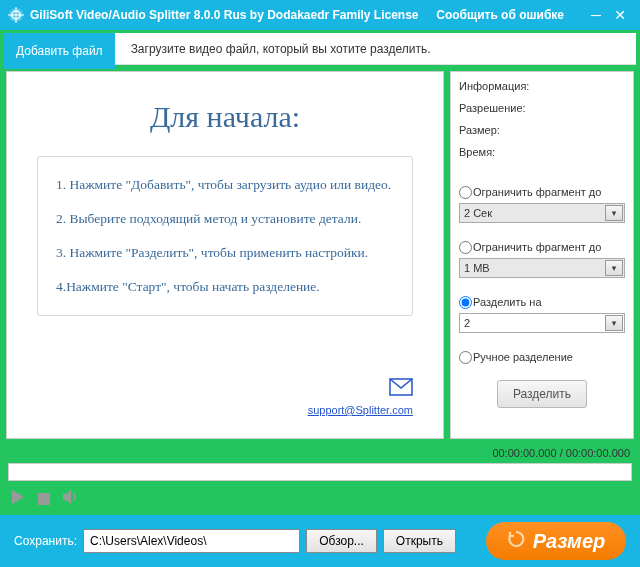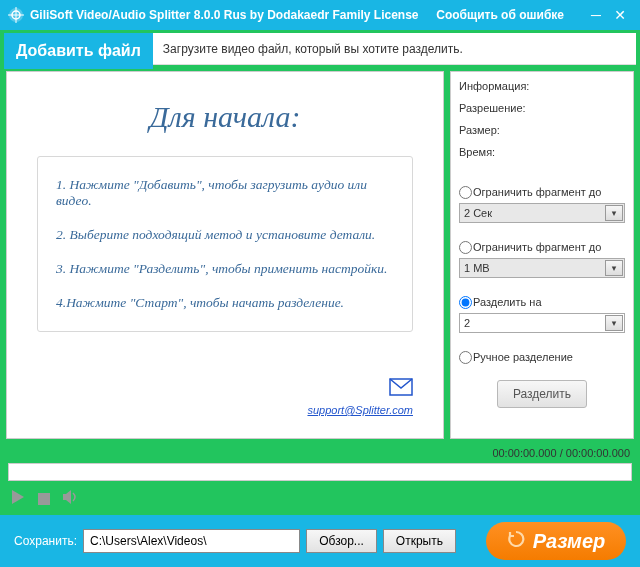--- a/index.html
+++ b/index.html
@@ -4,24 +4,24 @@
 <style>
 * { box-sizing: border-box; margin: 0; padding: 0; font-family: Arial, sans-serif; }
 body { background: #fff; }
 .window { width: 640px; height: 567px; background: #22c55e; display: flex; flex-direction: column; }
 .titlebar { background: #19b6e4; height: 30px; display: flex; align-items: center; padding: 0 8px; color: #fff; font-size: 12px; }
 .titlebar .app-icon { width: 16px; height: 16px; margin-right: 6px; }
 .titlebar .title { flex: 1; font-weight: bold; }
 .titlebar .report { margin-right: 20px; font-weight: bold; cursor: pointer; }
 .titlebar .winbtn { width: 24px; text-align: center; cursor: pointer; font-size: 14px; }
 .toolbar { background: #fff; height: 32px; display: flex; align-items: stretch; border-bottom: 1px solid #ddd; margin: 3px 4px 0 4px; }
-.add-btn { background: #19b6e4; color: #fff; padding: 18px 12px; display: flex; align-items: center; font-size: 16px; font-weight: bold; cursor: pointer; }
-.toolbar-text { display: flex; align-items: center; padding: 0 10px; font-size: 12px; color: #333; }
+.add-btn { background: #19b6e4; color: #fff; padding: 18px 12px; display: flex; align-items: center; font-size: 12px; font-weight: normal; cursor: pointer; }
+.toolbar-text { display: flex; align-items: center; padding: 0 16px; font-size: 12px; color: #333; }
 .content { flex: 1; display: flex; padding: 6px; gap: 6px; }
-.main-panel { flex: 1; border: 1px solid #ccc; background: #fff; padding: 20px 30px; display: flex; flex-direction: column; overflow: hidden; font-style: italic; }
+.main-panel { flex: 1; border: 1px solid #ccc; background: #fff; padding: 20px 30px; display: flex; flex-direction: column; overflow: hidden; }
 .main-title { color: #3a6a9a; font-family: Georgia, serif; font-size: 30px; text-align: center; margin: 8px 0 22px 0; }
 .steps { border: 1px solid #d8d8d8; border-radius: 3px; padding: 20px 18px; }
 .step { color: #3a6a9a; font-family: Georgia, serif; font-size: 13.5px; margin-bottom: 18px; }
 .step:last-child { margin-bottom: 0; }
 .support { margin-top: auto; text-align: right; padding-top: 14px; }
 .support a { color: #2255cc; font-size: 11px; text-decoration: underline; }
 .mail-icon { color: #2255cc; }
 .side-panel { width: 184px; border: 1px solid #ccc; background: #fff; padding: 8px; font-size: 11px; color: #333; display: flex; flex-direction: column; }
 .info-row { margin-bottom: 10px; }
 .radiorow { display: flex; margin-top: 18px; }

